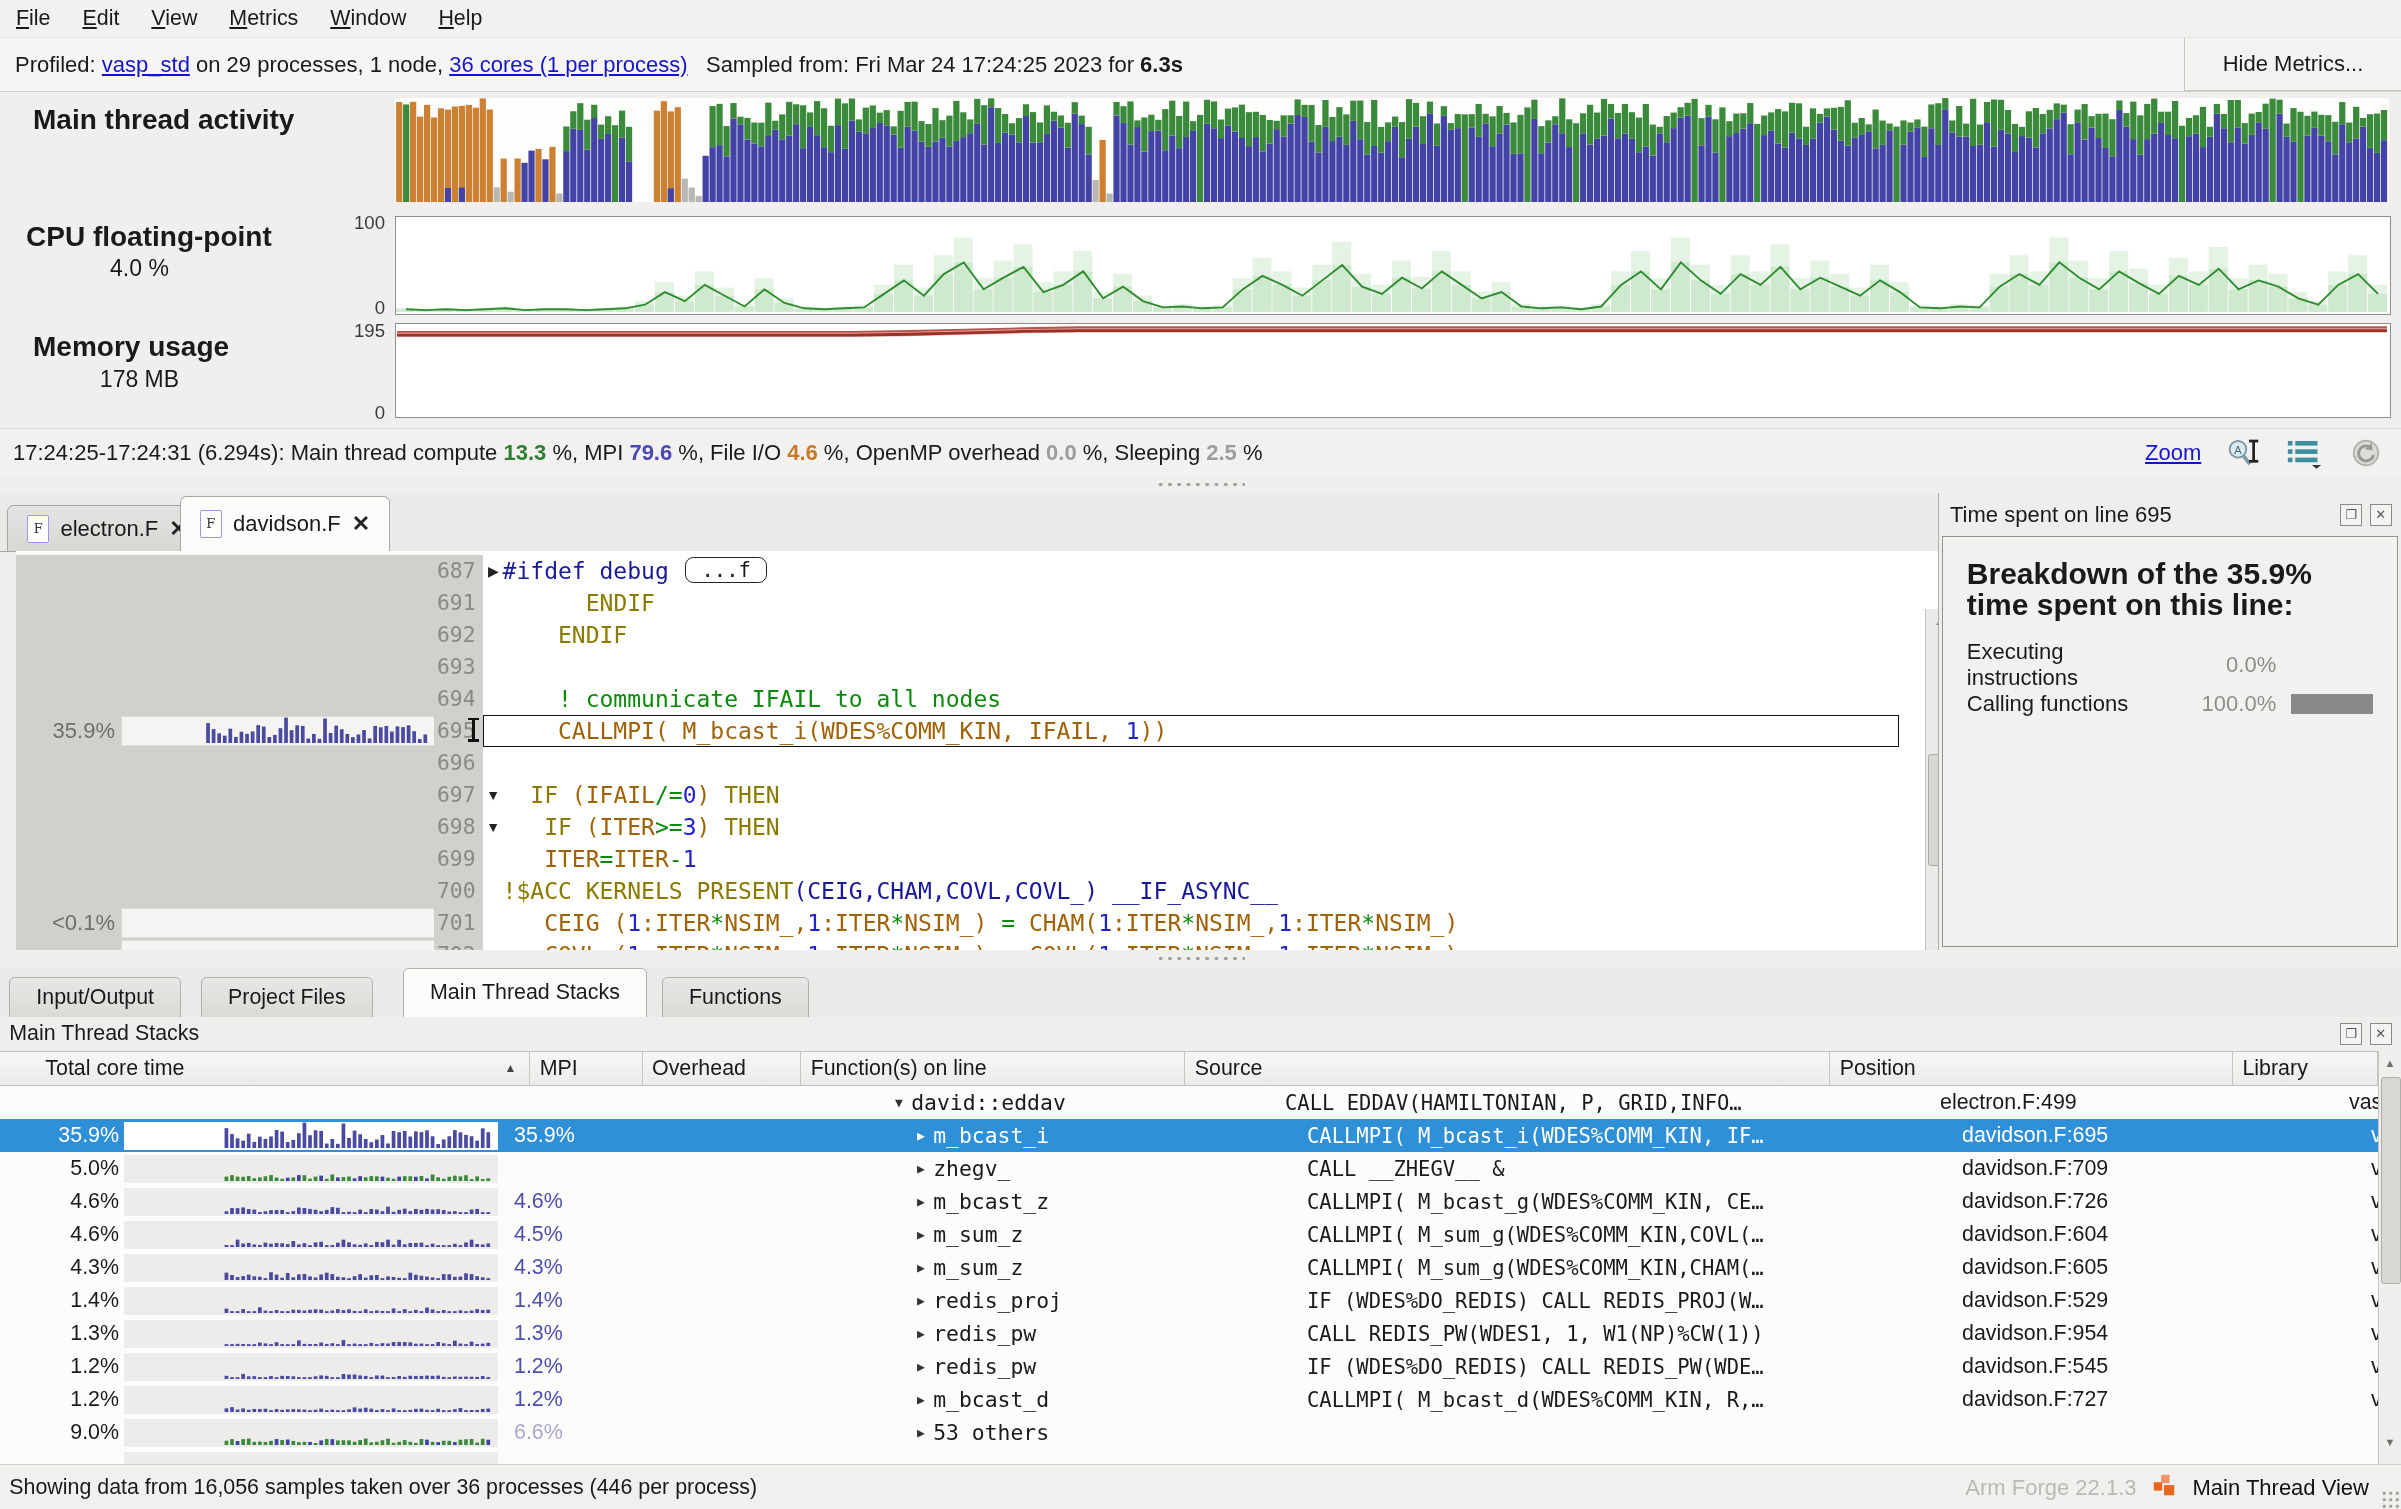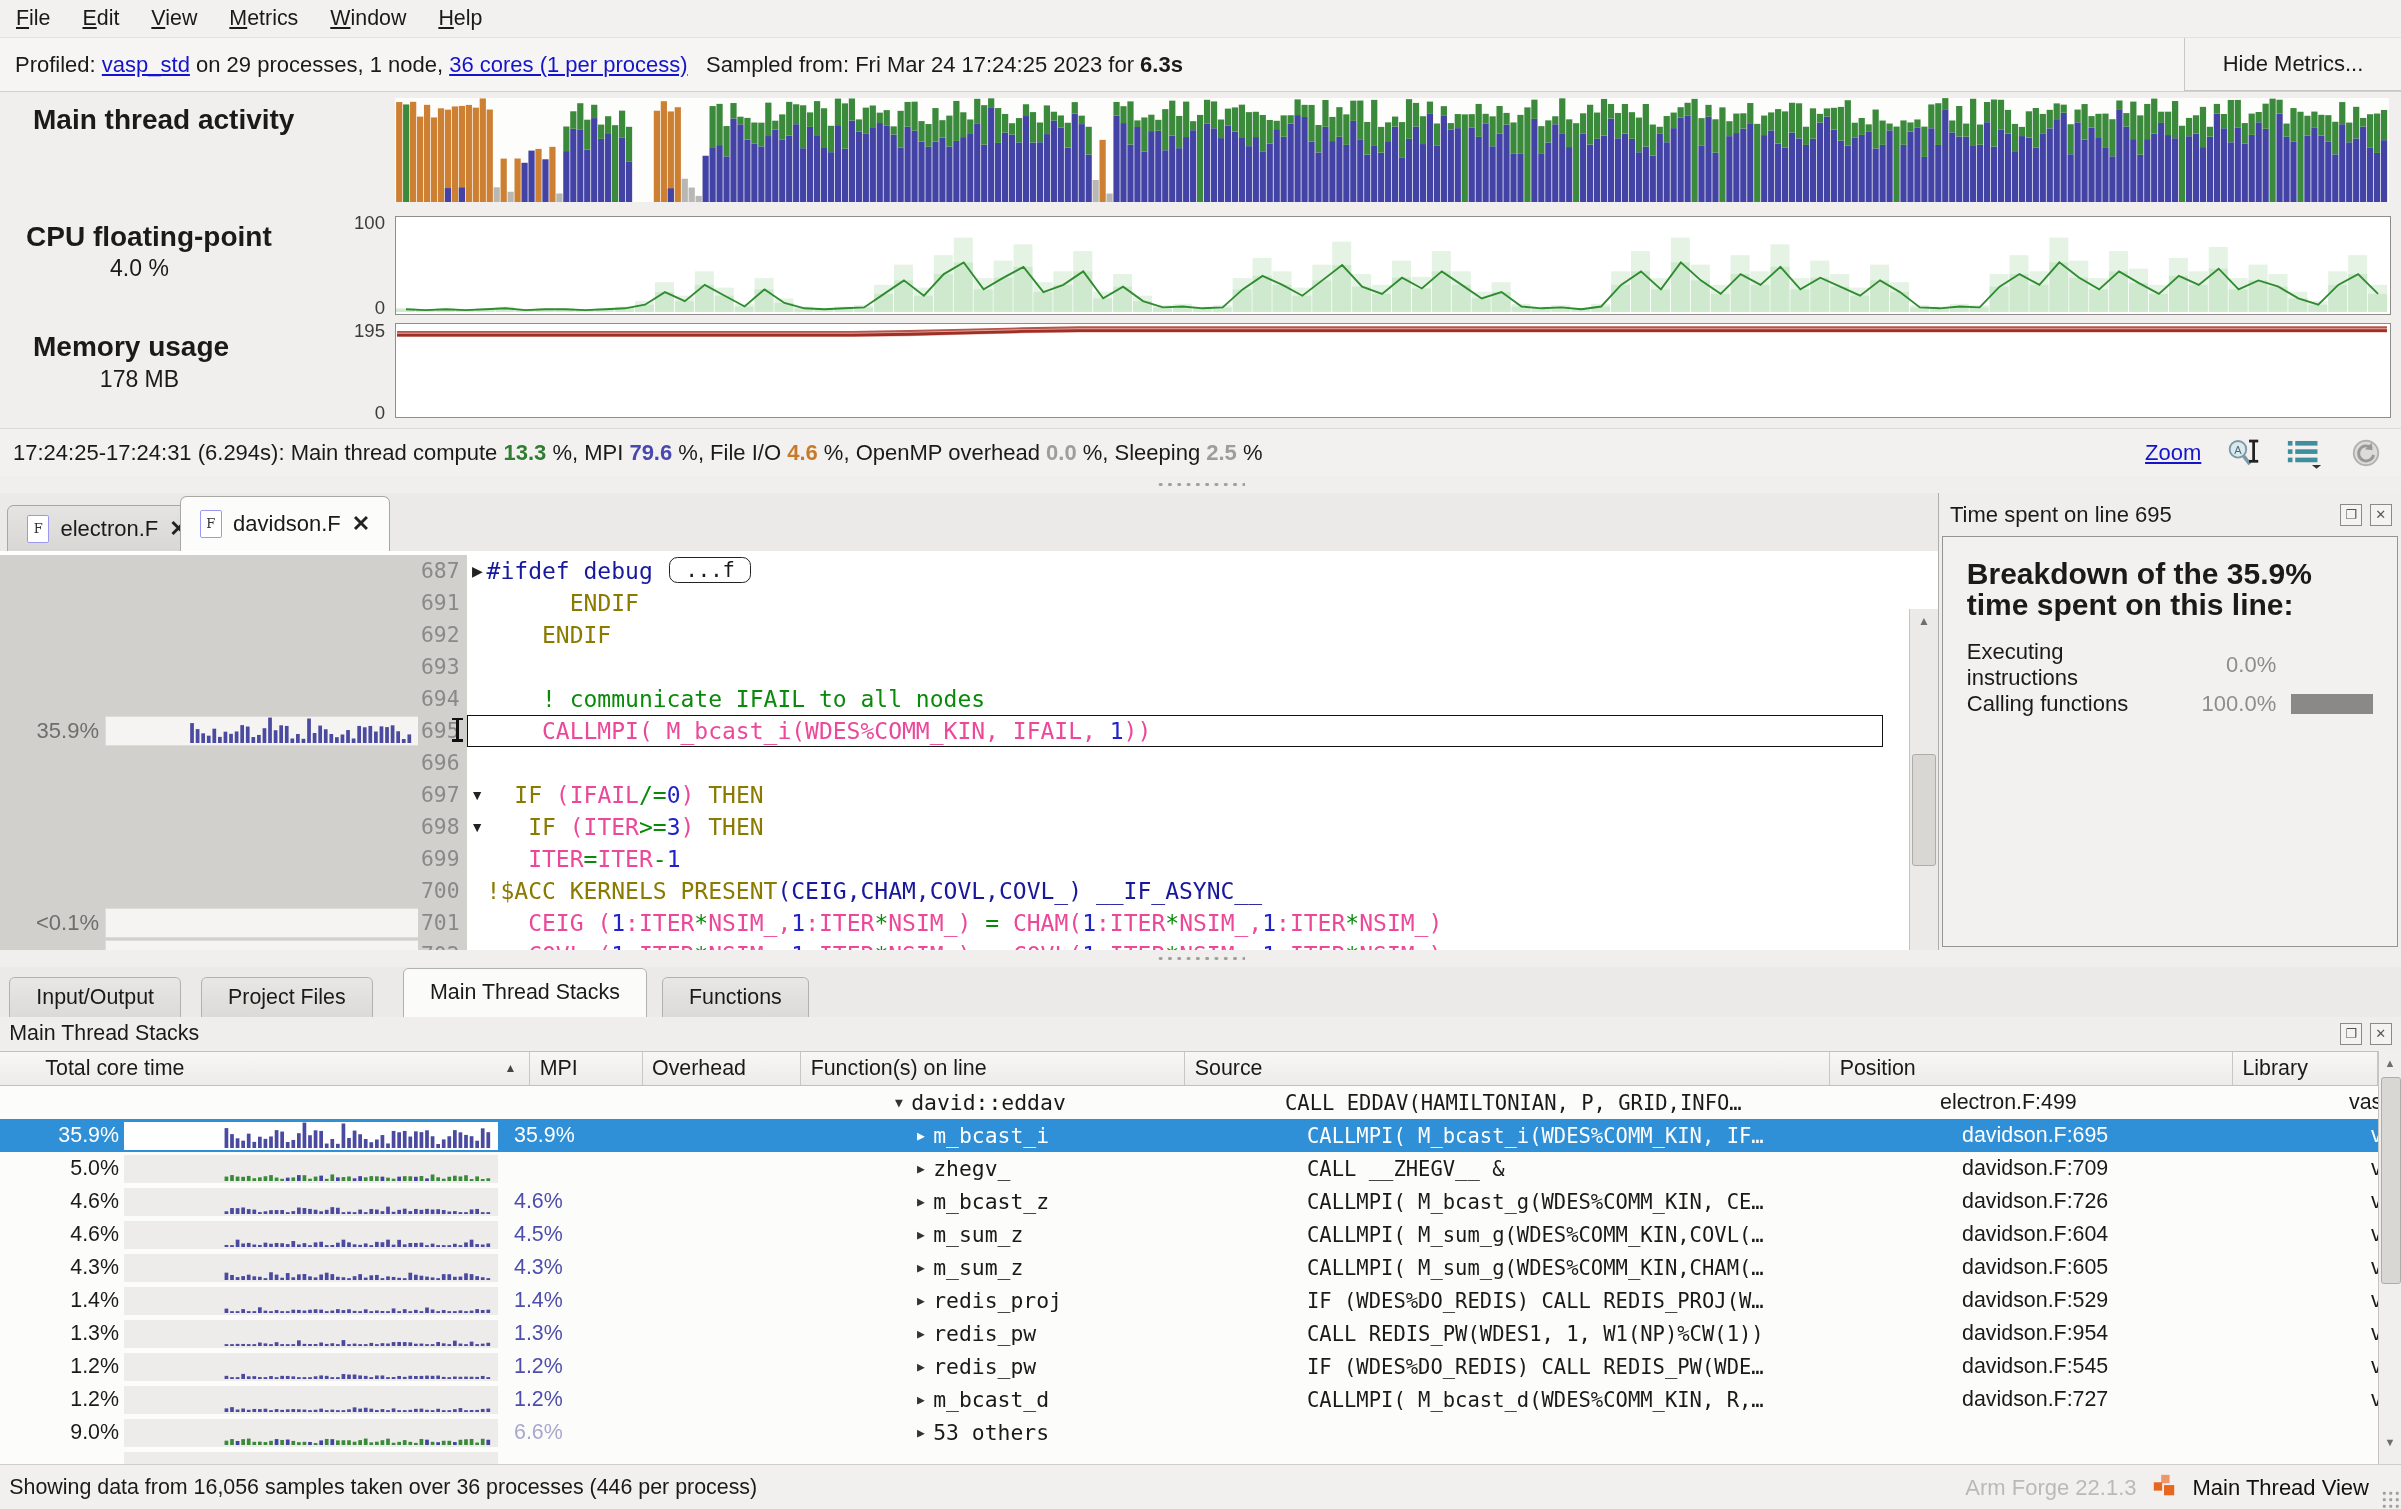--- a/index.html
+++ b/index.html
@@ -48,37 +48,37 @@
   #middle{position:absolute;left:0;top:493px;width:2401px;height:457px;}
   #editor{position:absolute;left:0;top:0;width:1938px;height:457px;}
   #file-tabs{position:absolute;left:0;top:0;width:100%;height:58px;border-bottom:0.9px solid #a9a7a4;background:#eceae8;}
   .ftab{position:absolute;bottom:0;display:flex;align-items:center;gap:11px;padding:0 18.6px;
         border:0.9px solid #a9a7a4;border-bottom:none;border-radius:6.5px 6.5px 0 0;font-size:22px;cursor:pointer;}
   .ftab.inactive{height:45px;background:linear-gradient(#e6e4e2,#d9d7d4);}
   .ftab.active{height:54px;background:#fcfcfb;border-bottom:0.9px solid #fcfcfb;margin-bottom:-0.9px;}
   .file-ic{width:20.5px;height:26px;background:#fff;border:0.9px solid #9a98f0;border-radius:1.9px;
            font-size:13px;color:#333;display:flex;align-items:center;justify-content:center;font-family:"DejaVu Serif",serif;}
   .tab-close{font-size:22px;font-weight:bold;color:#222;cursor:pointer;}
-  #code-body{position:absolute;left:0;top:58px;width:1938px;height:400px;background:#fff;overflow:hidden;}
+  #code-body{position:absolute;left:16px;top:58px;width:1938px;height:400px;background:#fff;overflow:hidden;}
   #code-rows{position:absolute;left:0;top:3.7px;width:1911px;height:396px;overflow:hidden;}
   .code-row{display:flex;height:32px;align-items:center;}
   .g-cell{width:418px;height:32px;background:#d2d0cd;display:flex;align-items:center;flex:none;}
   .g-pct{width:99px;text-align:right;font-size:22px;color:#6f6e6c;flex:none;}
   .g-box{margin-left:5.6px;width:312px;height:28px;background:#f5f4f2;border:0.9px solid #dedcd9;flex:none;}
   .g-num{width:49px;height:32px;background:#d2d0cd;text-align:right;padding-right:7.4px;box-sizing:border-box;
          font-family:"DejaVu Sans Mono",monospace;font-size:21.4px;line-height:32px;color:#8a8987;flex:none;}
   .hl-wrap{flex:1;display:flex;align-items:center;height:32px;border:1.9px solid transparent;box-sizing:border-box;margin-right:28px;position:relative;}
   .hl-wrap.hl{border-color:#111;background:#fff;}
   .caret{position:absolute;left:-12px;top:1.9px;width:2.8px;height:24px;background:#111;}
   .caret:before,.caret:after{content:"";position:absolute;left:-3.7px;width:10.2px;height:2.8px;background:#111;}
   .caret:before{top:0;} .caret:after{bottom:0;}
   .fold-cell{width:18.6px;flex:none;font-size:14px;color:#222;text-align:center;}
   .code-text{margin:0;font-family:"DejaVu Sans Mono",monospace;font-size:23px;line-height:28px;white-space:pre;}
   .tok-pp{color:#18189c;} .tok-kw{color:#8a7a00;} .tok-cm{color:#0a8a0a;}
-  .tok-num{color:#2222cc;} .tok-op{color:#0a8a0a;} .tok-id{color:#ec4899;}
+  .tok-num{color:#2222cc;} .tok-op{color:#0a8a0a;} .tok-id{color:#a16207;}
   .fold-box{display:inline-block;border:1.9px solid #222;border-radius:8.4px;padding:0 15px;margin-left:16.7px;
             font-size:20.5px;line-height:24px;vertical-align:1.9px;}
   .vscroll{position:absolute;right:0;top:58px;width:28px;height:400px;background:#eceae8;border-left:0.9px solid #c5c3c0;}
   .vscroll .arr{position:absolute;left:0;width:100%;height:24px;text-align:center;font-size:12px;line-height:24px;color:#6f6e6b;cursor:pointer;}
   .vscroll .arr.up{top:0;}
   .vscroll .thumb{position:absolute;left:1.9px;width:22px;background:#d9d7d4;border:0.9px solid #aeaca9;border-radius:2.8px;cursor:pointer;}
   
   #line-panel{position:absolute;left:1938px;top:0;width:463px;height:457px;background:#efeeec;border-left:1.9px solid #b0aeab;box-sizing:border-box;}
   #lp-header{position:absolute;left:0;top:0;width:100%;height:43px;display:flex;align-items:center;}
   #lp-title{font-size:22px;padding-left:11px;flex:1;}

